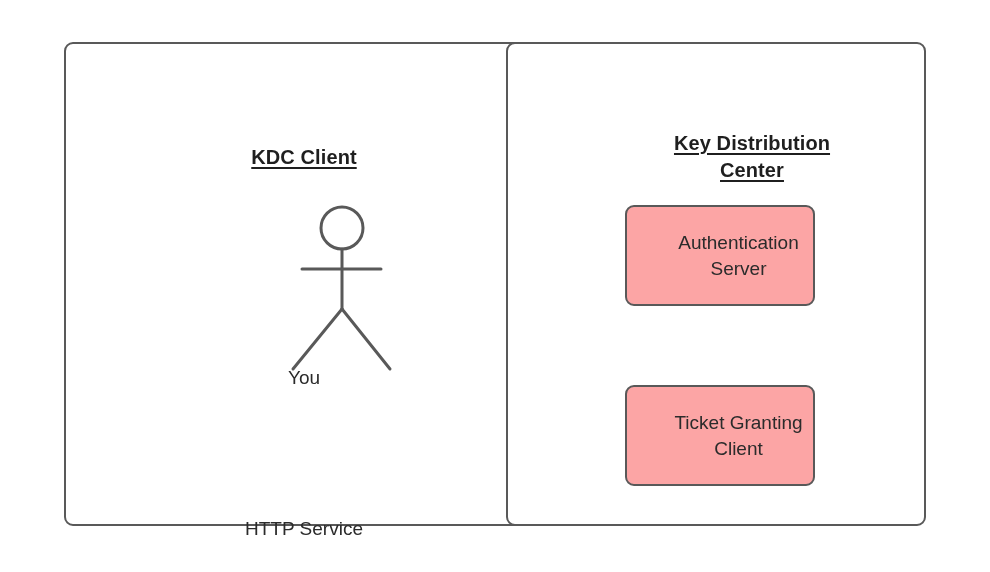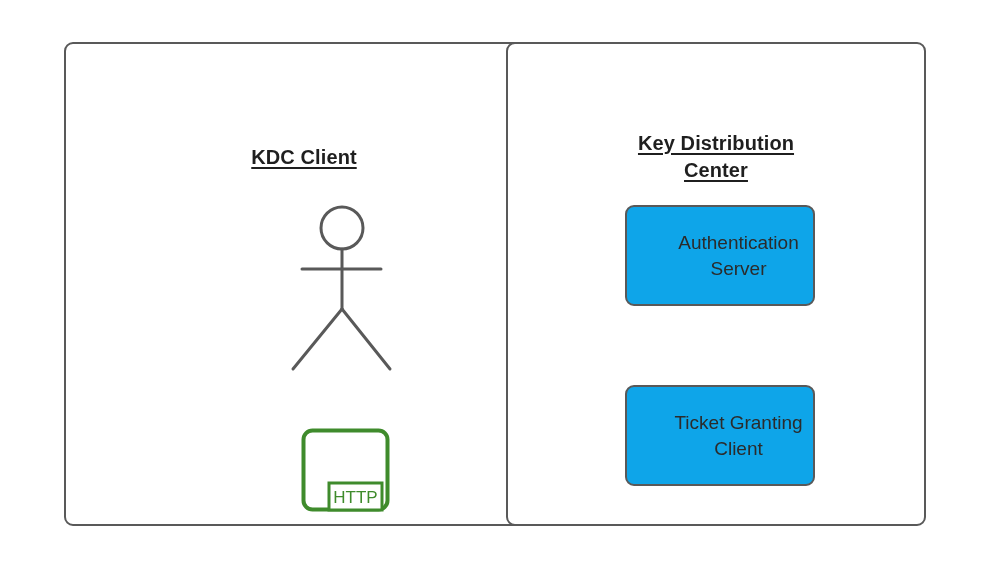--- a/index.html
+++ b/index.html
@@ -55,20 +55,21 @@
     line-height: 27px;
     text-decoration: underline;
     text-underline-offset: 3px;
     text-decoration-thickness: 2px;
   }
   #title-client { top: 100px; }
   #title-kdc {
     top: 86px;
     padding: 0 110px;
     box-sizing: border-box;
+    margin-left: 36px;
   }
 
   
   #actor-you {
     position: absolute;
     left: 214px;
     top: 155px;
     width: 125px;
     height: 180px;
   }
@@ -98,21 +99,21 @@
 
   
   .server-box {
     position: absolute;
     box-sizing: border-box;
     width: 190px;
     height: 101px;
     left: 625px;
     border: 2px solid #595959;
     border-radius: 9px;
-    background: #0ea5e9;
+    background: #fca5a5;
     display: flex;
     align-items: center;
     justify-content: center;
     padding-left: 37px;
   }
   #box-auth-server { top: 205px; }
   #box-tgs-server  { top: 385px; }
 
   .server-label {
     text-align: center;
@@ -140,31 +141,24 @@
           <line x1="62" y1="50" x2="62" y2="110"></line>
 
           <line x1="22" y1="70" x2="101" y2="70"></line>
 
           <line x1="62" y1="110" x2="13" y2="170"></line>
           <line x1="62" y1="110" x2="110" y2="170"></line>
         </g>
       </svg>
     </div>
 
+    <div class="figure-label" id="label-you">You</div>
 
-    <div id="icon-http-service">
-      <svg width="96" height="94" viewBox="0 0 96 94" xmlns="http://www.w3.org/2000/svg">
 
-        <rect x="7.5" y="7.5" width="84" height="79" rx="9" ry="9" fill="none" stroke="#3f8b2c" stroke-width="4"></rect>
-
-        <rect x="33" y="60" width="53" height="27" fill="#ffffff" stroke="#3f8b2c" stroke-width="3"></rect>
-        <text x="59.5" y="79.5" font-family="Liberation Sans, sans-serif" font-size="17" fill="#3f8b2c" text-anchor="middle">HTTP</text>
-      </svg>
-    </div>
-
+    <div class="figure-label" id="label-http-service">HTTP Service</div>
   </div>
 
   <div class="panel" id="panel-kdc">
 
     <div class="panel-title" id="title-kdc">Key Distribution Center</div>
   </div>
 
   <div class="server-box" id="box-auth-server">
     <div class="server-label">Authentication Server</div>
   </div>

